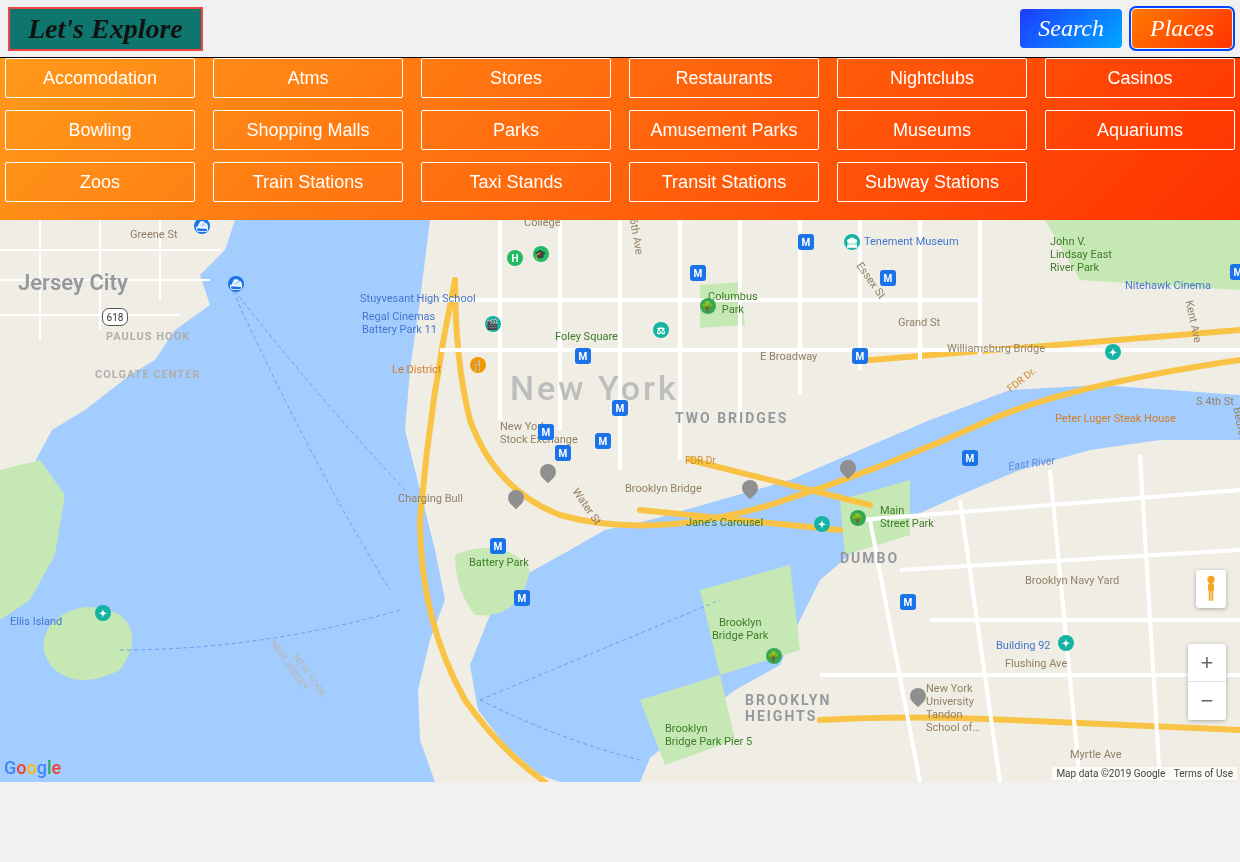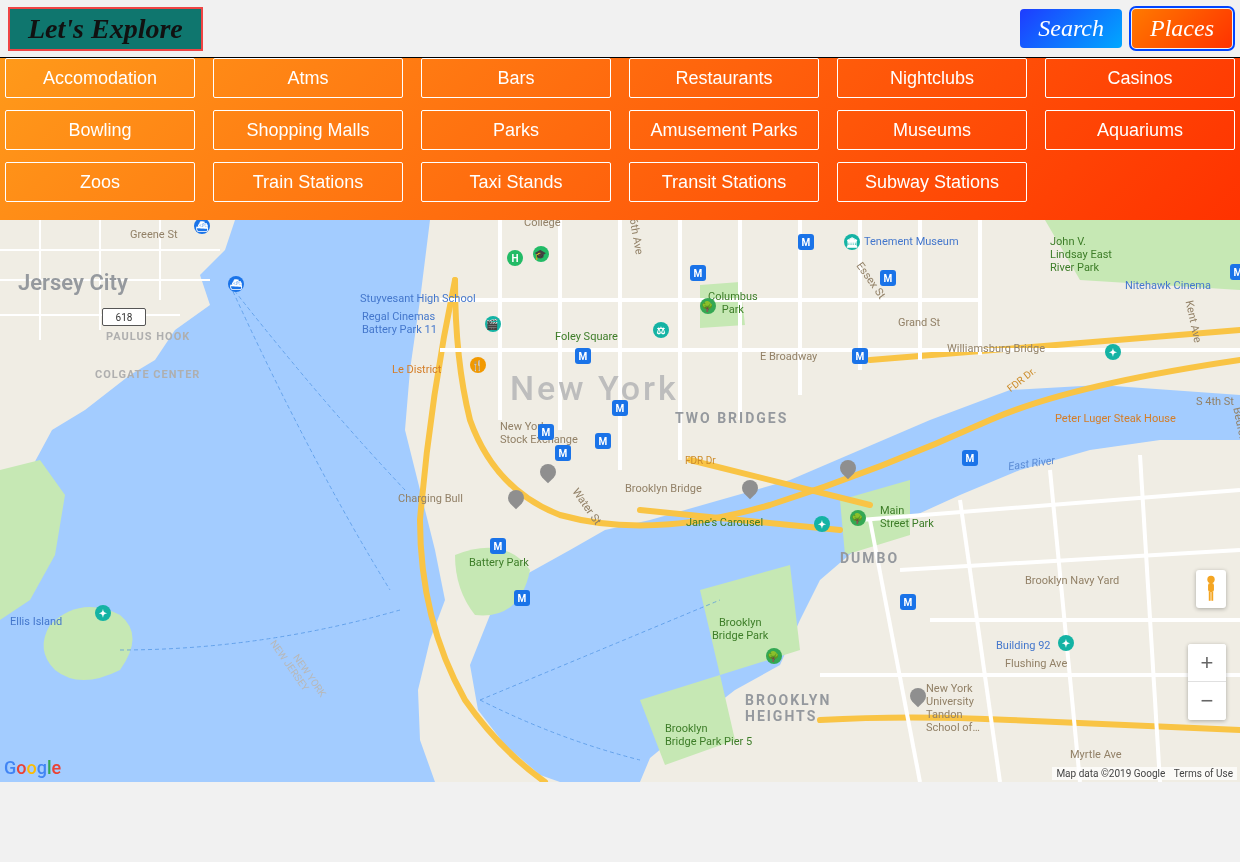--- a/index.html
+++ b/index.html
@@ -115,22 +115,22 @@
     color:#fff; font-size:10px; font-weight:700;
   }
   .m-metro{ background:#1a73e8; }
   .m-ferry{ background:#1a73e8; border-radius:50%; }
   .m-park{ background:#34a853; border-radius:50%; }
   .m-poi{ background:#14b3a4; border-radius:50%; }
   .m-food{ background:#f29900; border-radius:50%; }
   .m-grey{ background:#8f8f8f; border-radius:50% 50% 50% 0; transform:rotate(-45deg);}
   .m-h   { background:#2b6; border-radius:50%; }
   .shield {
-    position:absolute; width:44px; height:18px; border:1px solid #555;
-    border-radius:2px; background:#fff; font-size:10px; color:#333;
+    position:absolute; width:26px; height:18px; border:1px solid #555;
+    border-radius:7px; background:#fff; font-size:10px; color:#333;
     display:flex; align-items:center; justify-content:center;
   }
   
   .pegman {
     position:absolute; right:14px; top:350px; width:30px; height:38px;
     background:#fff; border-radius:3px; box-shadow:0 1px 4px rgba(0,0,0,.3);
     display:flex;align-items:center;justify-content:center;
   }
   .pegman svg{width:18px;height:28px;}
   .zoom {
@@ -167,21 +167,21 @@
   <div class="nav">
     <button class="nav-btn nav-search">Search</button>
     <button class="nav-btn nav-places">Places</button>
   </div>
 </div>
 
 <div class="panel">
   <div class="grid" id="cat-grid">
       <button class="cat">Accomodation</button>
       <button class="cat">Atms</button>
-      <button class="cat">Bars</button>
+      <button class="cat">Stores</button>
       <button class="cat">Restaurants</button>
       <button class="cat">Nightclubs</button>
       <button class="cat">Casinos</button>
       <button class="cat">Bowling</button>
       <button class="cat">Shopping Malls</button>
       <button class="cat">Parks</button>
       <button class="cat">Amusement Parks</button>
       <button class="cat">Museums</button>
       <button class="cat">Aquariums</button>
       <button class="cat">Zoos</button>

